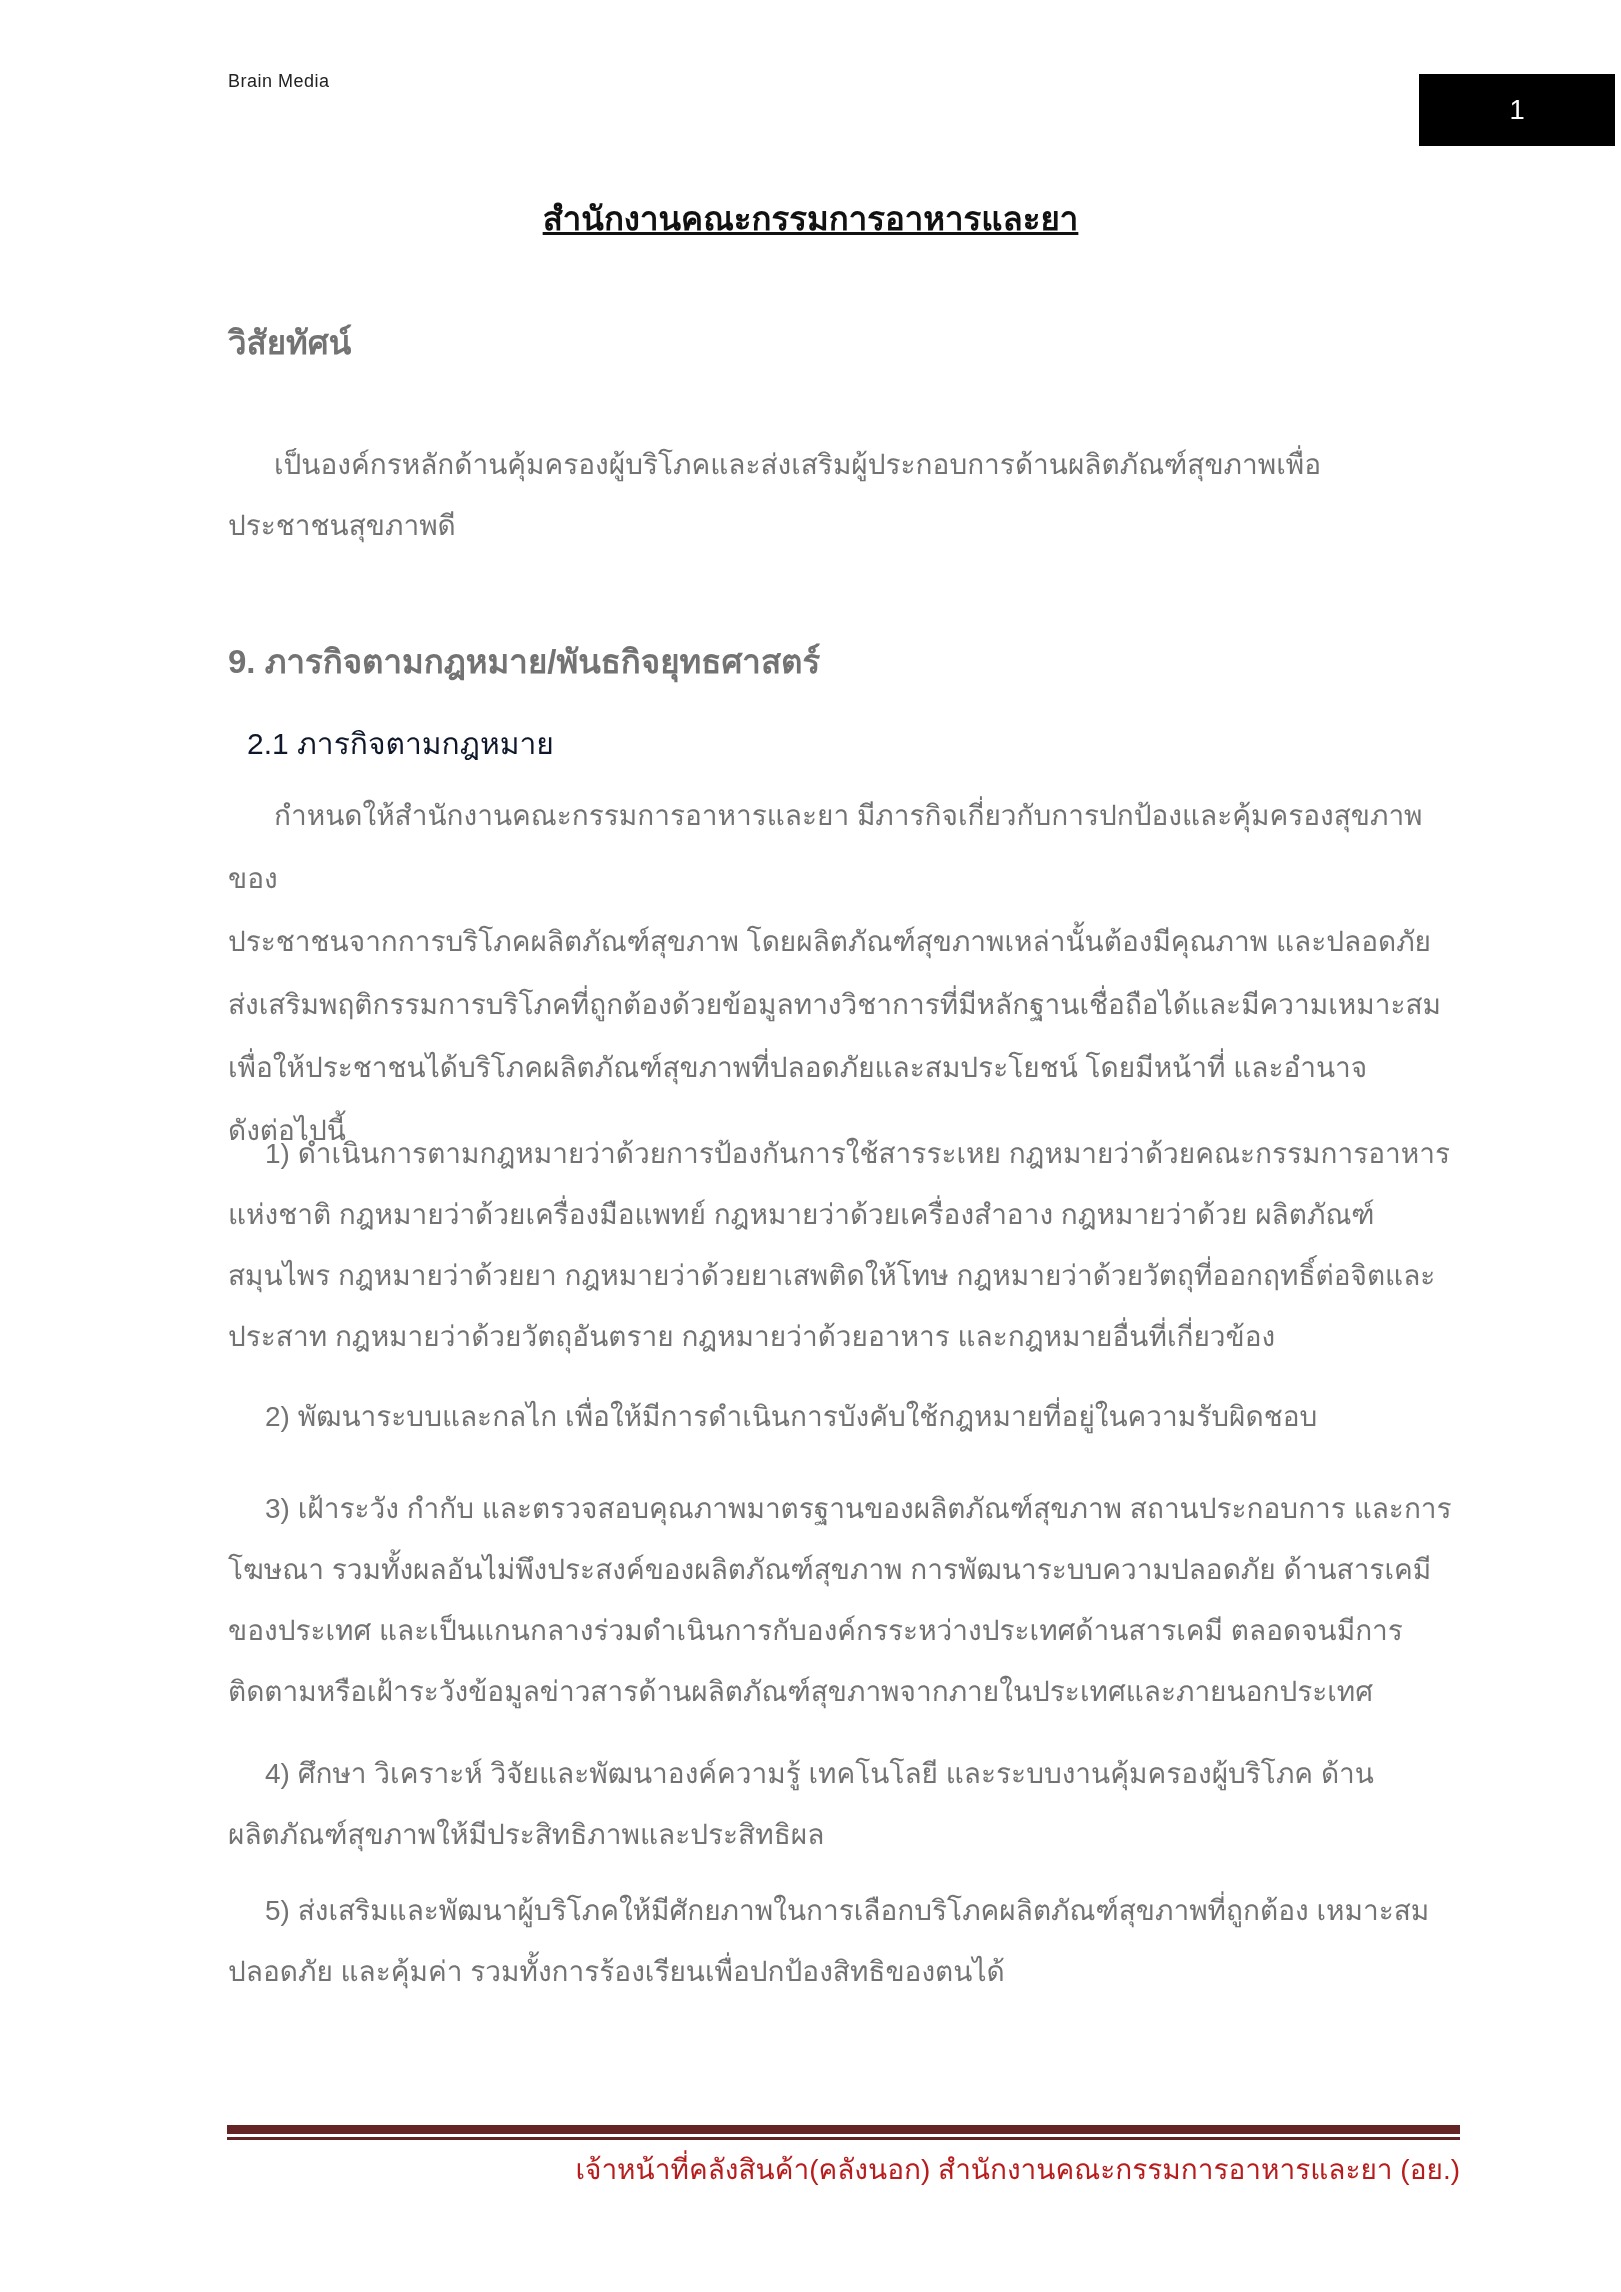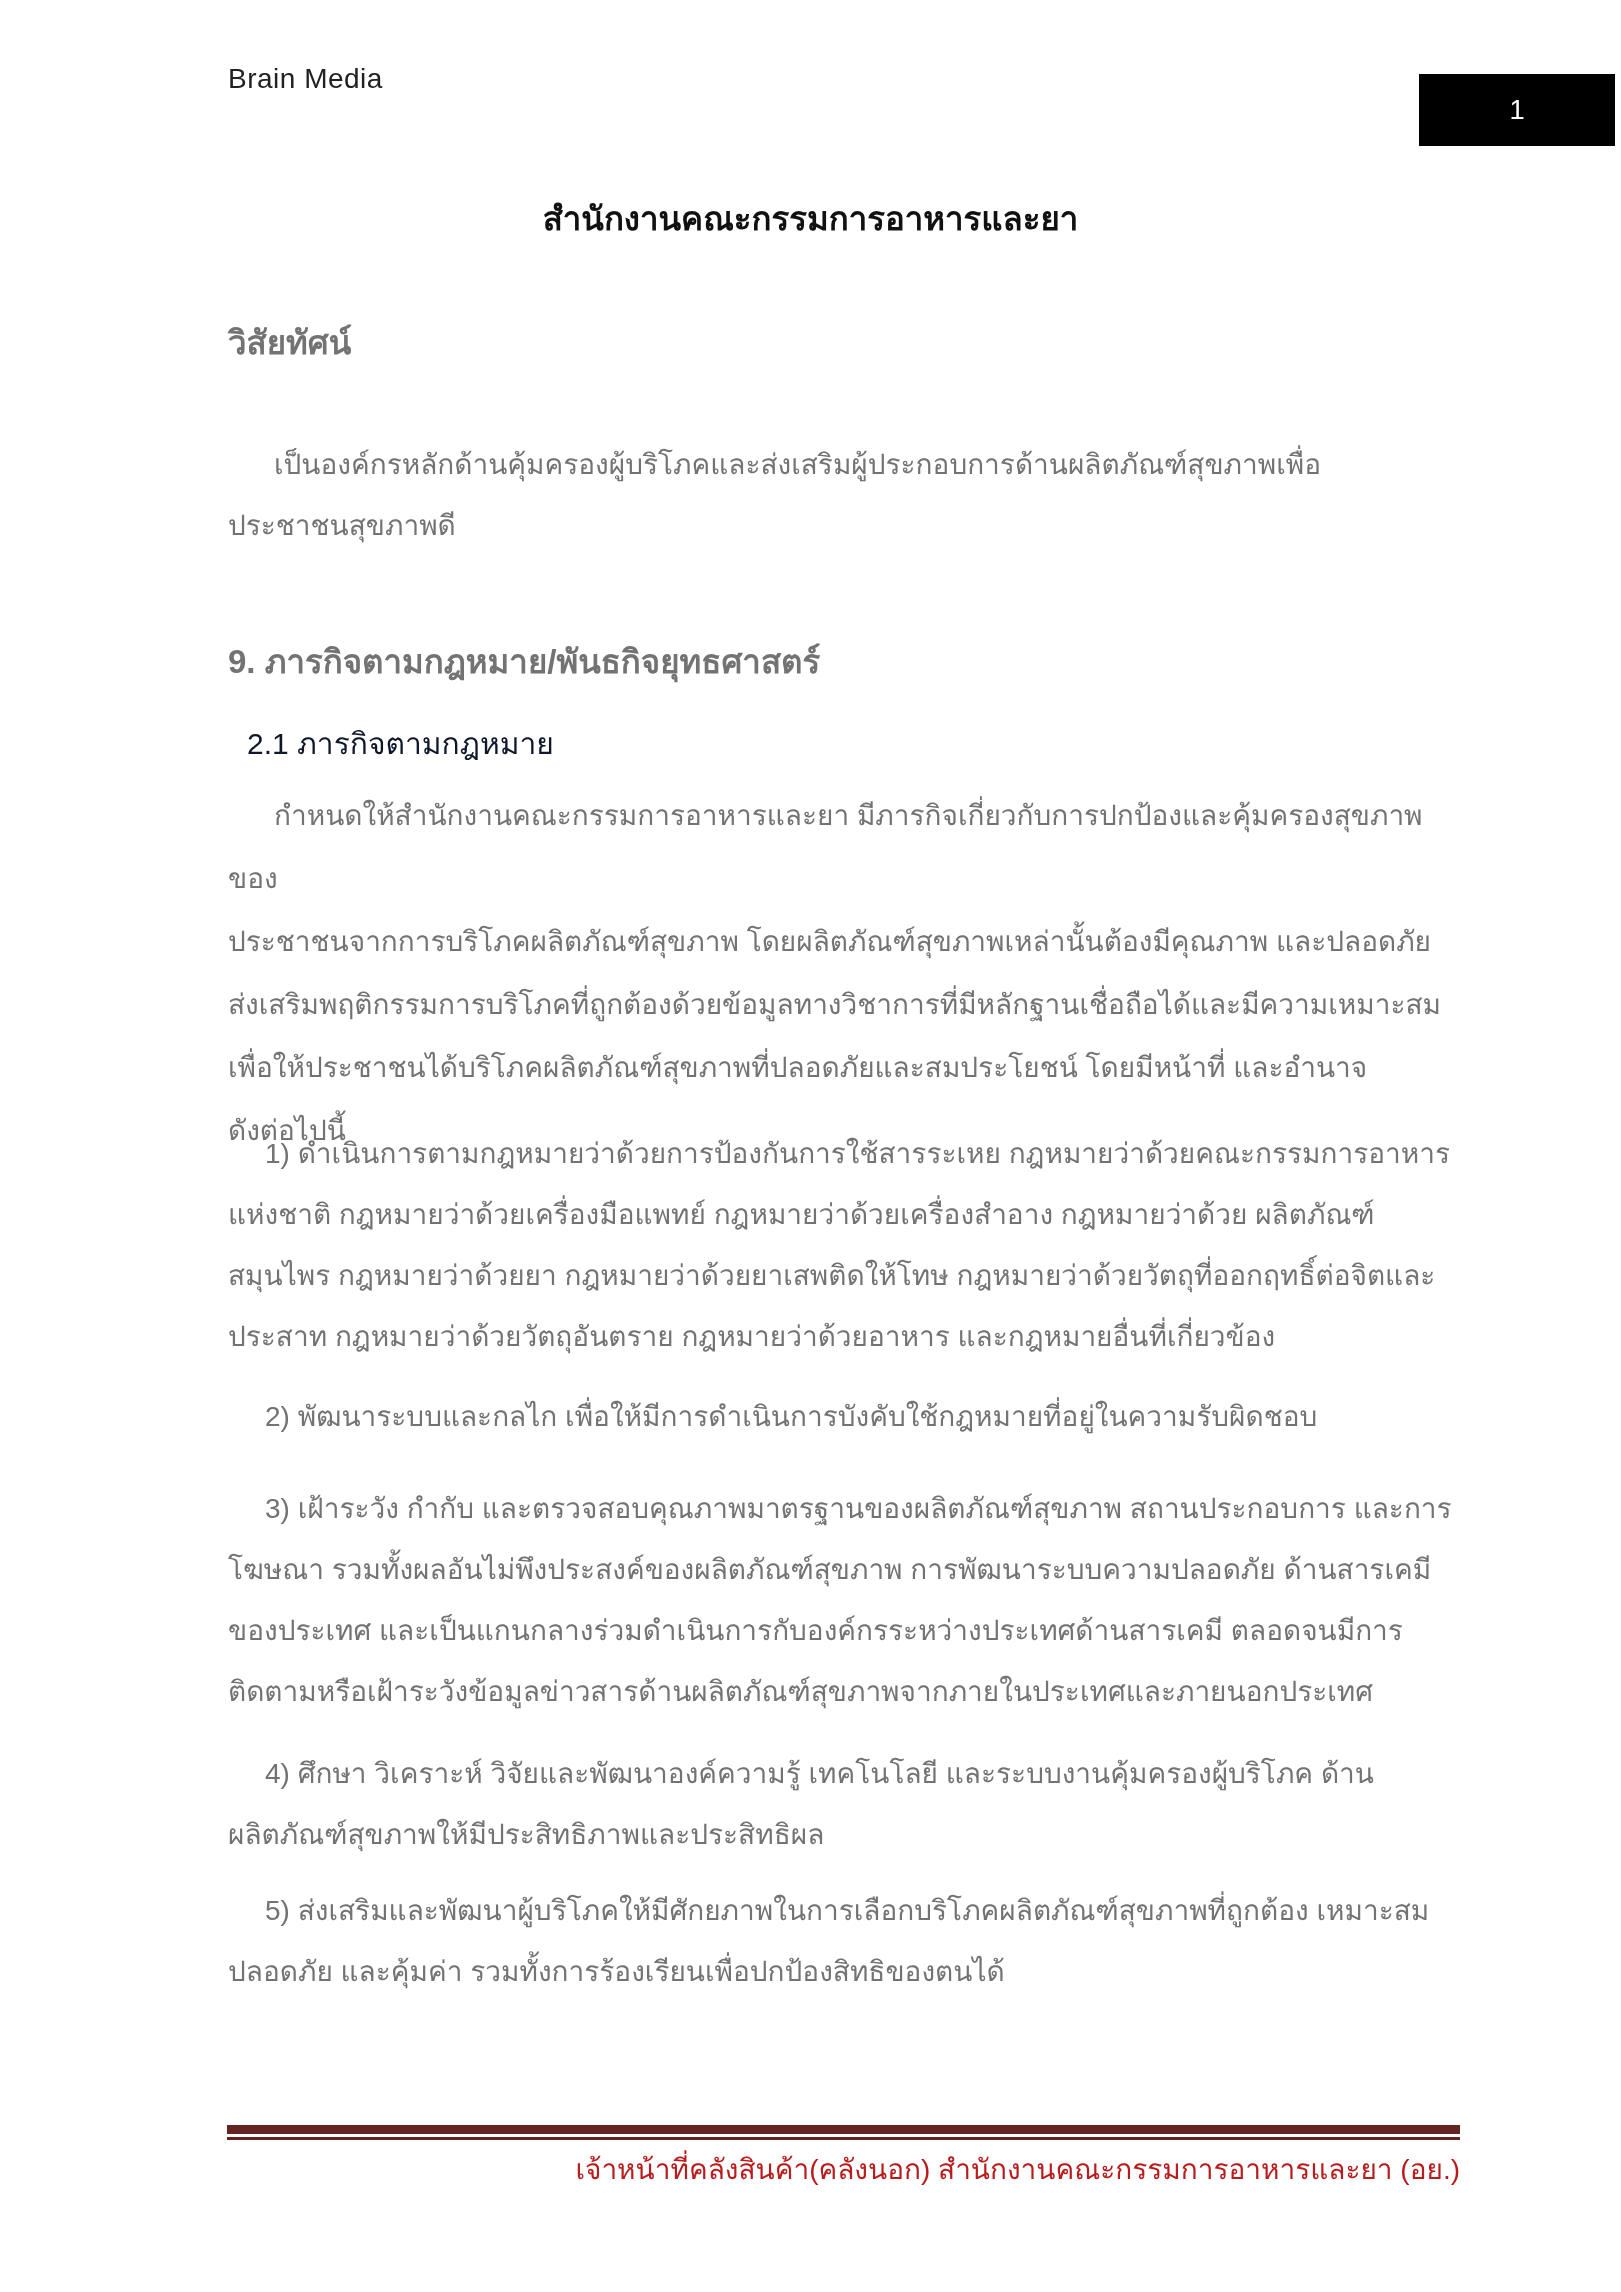--- a/index.html
+++ b/index.html
@@ -12,22 +12,22 @@
     width: 1621px;
     height: 2293px;
     background: #ffffff;
     font-family: "Liberation Sans", sans-serif;
     color: #1f1f1f;
     overflow: hidden;
   }
   .brand {
     position: absolute;
     left: 228px;
-    top: 63px;
-    font-size: 28px;
+    top: 71px;
+    font-size: 18px;
     letter-spacing: 0.5px;
     color: #222222;
   }
   .page-badge {
     position: absolute;
     left: 1419px;
     top: 74px;
     width: 196px;
     height: 72px;
     background: #000000;
@@ -39,20 +39,21 @@
   }
   .doc-title {
     position: absolute;
     left: 0;
     top: 192px;
     width: 1621px;
     text-align: center;
     font-size: 33px;
     font-weight: bold;
     color: #111111;
+    text-decoration: underline;
   }
   .h-bold {
     position: absolute;
     left: 228px;
     font-size: 33px;
     font-weight: bold;
     color: #737373;
   }
   .vision-heading { top: 316px; }
   .section2-heading { top: 635px; }

